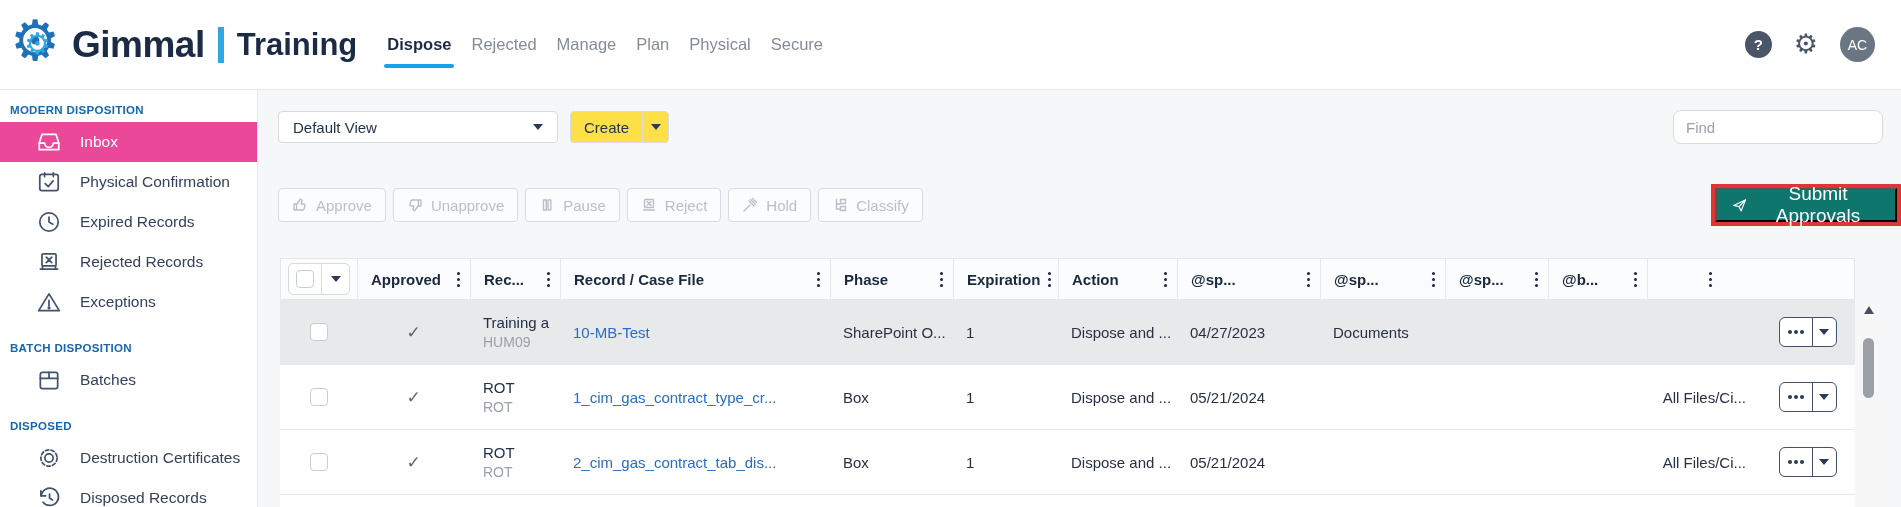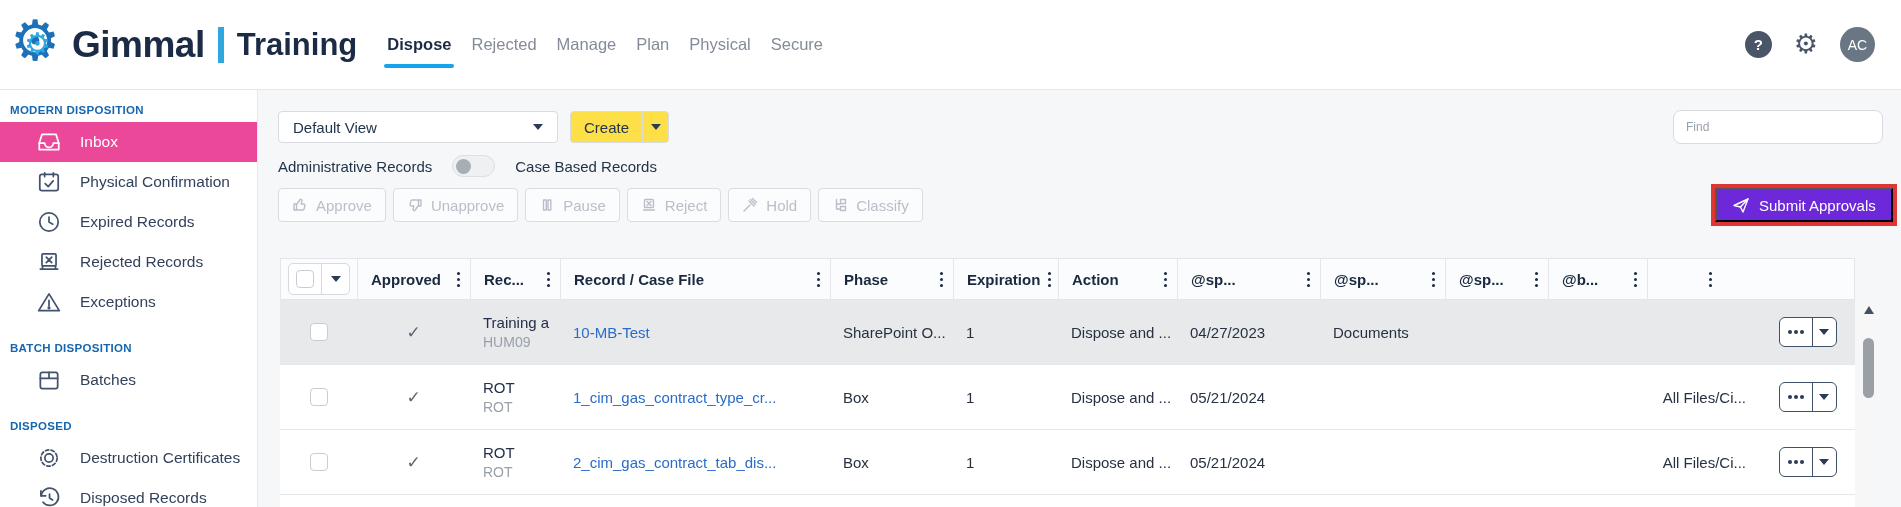--- a/index.html
+++ b/index.html
@@ -50,41 +50,41 @@
                  padding:0 14px; font-size:15px; color:#22344c; cursor:pointer; }
   .view-select .caret { margin-left:auto; }
   .caret { width:0; height:0; border-left:5px solid transparent; border-right:5px solid transparent;
            border-top:6px solid #2b3a55; }
   .create-btn { position:absolute; left:312px; top:21px; height:32px; background:#fde047;
                 border:1px solid #d8dbdf; border-radius:4px; display:flex; align-items:stretch; cursor:pointer; }
   .create-main { display:flex; align-items:center; padding:0 13px; font-size:15px; color:#22344c; }
   .create-caret { display:flex; align-items:center; justify-content:center; width:26px;
                   border-left:1px solid #d8dbdf; }
   .find-input { position:absolute; left:1415px; top:20px; width:210px; height:34px; background:#fff;
-                border:1px solid #d8dbdf; border-radius:8px; padding:0 12px; font-size:12px;
+                border:1px solid #d8dbdf; border-radius:8px; padding:0 12px; font-size:15px;
                 color:#333; font-family:"Liberation Sans", sans-serif; }
   .find-input::placeholder { color:#9aa2ad; }
 
   .toggle-row { position:absolute; left:20px; top:62px; height:28px; display:flex; align-items:center; gap:14px; }
   .toggle-label { font-size:15px; color:#22344c; }
   .toggle { width:43px; height:22px; border-radius:11px; background:#eef0f2; border:1px solid #dcdfe3;
             position:relative; cursor:pointer; margin:0 6px; }
   .toggle-knob { position:absolute; left:3px; top:2.5px; width:15px; height:15px; border-radius:50%;
                  background:#a9aeb6; }
 
   .actions-row { position:absolute; left:20px; top:98px; display:flex; gap:7px; }
   .btn-disabled { display:flex; align-items:center; gap:8px; height:34px; padding:0 13px;
                   background:#fbfcfd; border:1px solid #d9dce1; border-radius:4px;
                   color:#b9bfc9; font-size:15px; }
   .btn-disabled svg { width:16px; height:16px; stroke:currentColor; fill:none;
                       stroke-width:1.4; stroke-linecap:round; stroke-linejoin:round; }
 
   .submit-wrap { position:absolute; left:1453px; top:94px; border:4px solid #e03535; }
-  .submit-btn { height:34px; background:#6d28d9; color:#fff; display:flex; align-items:center;
-                gap:9px; padding:0 15px; font-size:15px; cursor:pointer; }
+  .submit-btn { height:34px; background:#0f766e; color:#fff; display:flex; align-items:center;
+                gap:9px; padding:0 15px; font-size:19px; cursor:pointer; }
   .submit-btn svg { width:18px; height:18px; stroke:#fff; fill:none; stroke-width:1.4;
                     stroke-linecap:round; stroke-linejoin:round; }
 
   
   .tbl { position:absolute; left:22px; top:168px; width:1575px; }
   .grid { display:grid; grid-template-columns:77px 113px 90px 270px 123px 105px 119px 143px 125px 103px 99px 113px 95px; }
   .thead { height:42px; border:1px solid #e3e5e8; background:#fbfcfd; }
   .th { display:flex; align-items:center; justify-content:space-between; padding:0 10px 0 13px;
         border-right:1px solid #e5e7ea; font-size:15px; font-weight:700; color:#1b2940;
         white-space:nowrap; overflow:hidden; }
@@ -250,27 +250,20 @@
 
   <div class="create-btn">
     <span class="create-main">Create</span>
     <span class="create-caret">
       <span class="caret"></span>
     </span>
   </div>
 
   <input class="find-input" type="text" placeholder="Find" style="">
 
-  <div class="toggle-row">
-    <span class="toggle-label">Administrative Records</span>
-    <span class="toggle">
-      <span class="toggle-knob"></span>
-    </span>
-    <span class="toggle-label">Case Based Records</span>
-  </div>
 
   <div class="actions-row">
     <button class="btn-disabled">
       <svg viewBox="0 0 16 16">
           <path d="M2 7h2.5v6H2z"></path>
           <path d="M4.5 12.2l1.2.8h5a1.4 1.4 0 0 0 1.4-1.1l.8-3.6A1.2 1.2 0 0 0 11.7 7H9.2l.6-2.8A1.1 1.1 0 0 0 7.7 3L5 7"></path>
         </svg>
       <span>Approve</span>
     </button>
     <button class="btn-disabled">

